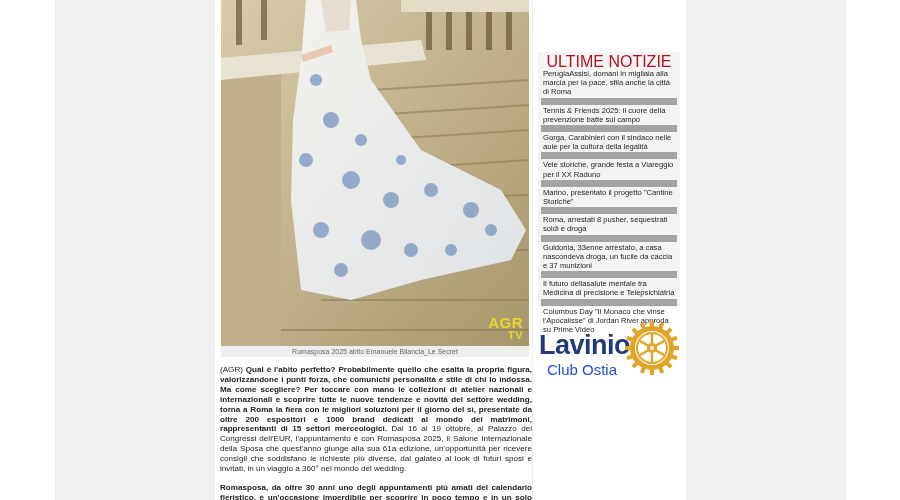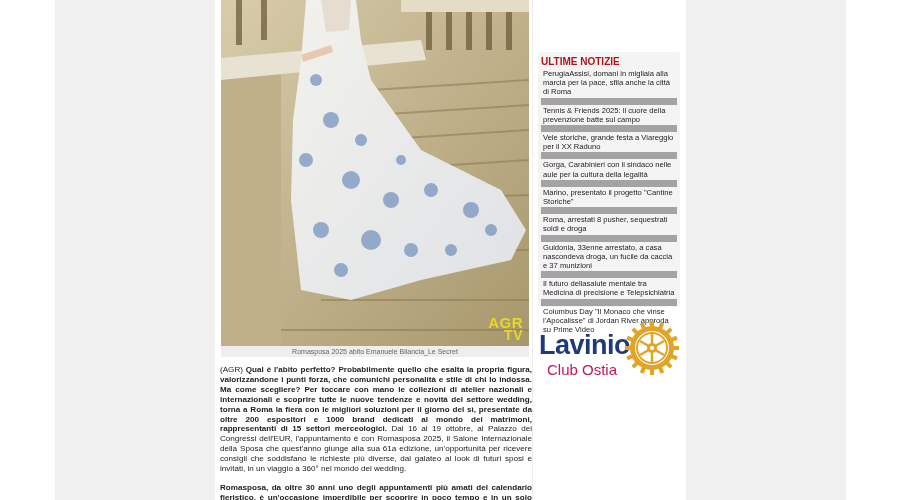--- a/index.html
+++ b/index.html
@@ -16,41 +16,41 @@
 
   .photo {
     position: absolute; left: 1px; top: 0; width: 308px; height: 346px; overflow: hidden;
     background: linear-gradient(180deg, #c9bc9a 0%, #b8a97f 30%, #cfc4a6 60%, #a89a74 100%);
   }
   .photo svg { display: block; }
   .watermark {
     position: absolute; right: 6px; bottom: 4px; color: #e8d72a; font-weight: bold;
     font-size: 15px; line-height: 13px; text-align: right; letter-spacing: 0.5px;
   }
-  .watermark .tv { font-size: 14px; display: block; }
+  .watermark .tv { font-size: 11px; display: block; }
   .caption {
     position: absolute; left: 1px; top: 346px; width: 308px; height: 11px;
     background: #eeeeee; color: #666; font-size: 7px; line-height: 11px; text-align: center;
   }
   .article { position: absolute; left: 0; top: 365px; width: 312px; font-size: 8.1px; line-height: 9.9px; color: #222; text-align: justify; }
   .article p { margin: 0 0 9px 0; }
   .article b { font-weight: bold; }
 
   .sidebar { position: absolute; left: 322px; top: 0; width: 145px; }
   .news-box {
     position: absolute; left: 1px; top: 52px; width: 142px; height: 255px;
     background: #f4f4f4; border-radius: 2px; padding: 0 3px; box-sizing: border-box;
   }
-  .news-title { color: #b0141a; font-weight: bold; font-size: 10px; text-align: left; margin-top: 4px; line-height: 12px; }
+  .news-title { color: #b0141a; font-weight: normal; font-size: 16px; text-align: center; margin-top: 4px; line-height: 12px; }
   .news-item { font-size: 7.6px; line-height: 9.2px; color: #222; border-bottom: 7px solid #a3a3a3; padding: 1px 0 1px 2px; }
   .news-item:last-child { border-bottom: none; }
 
   .rotary { position: absolute; left: 0; top: 318px; width: 145px; height: 66px; }
   .rotary-word { position: absolute; left: 2px; top: 12px; font-size: 27px; font-weight: bold; color: #1f3a7a; letter-spacing: -0.5px; }
-  .rotary-sub { position: absolute; left: 10px; top: 43px; font-size: 15px; color: #be185d; }
+  .rotary-sub { position: absolute; left: 10px; top: 43px; font-size: 15px; color: #1d4ed8; }
   .rotary-wheel { position: absolute; left: 88px; top: 3px; }
 </style>
 </head>
 <body>
 
 <div class="bg-left"></div>
 <div class="bg-right"></div>
 
 <div class="page">
   <div class="main-col">
@@ -128,22 +128,22 @@
     </div>
   </div>
 
   <div class="divider"></div>
 
   <div class="sidebar">
     <div class="news-box">
       <div class="news-title">ULTIME NOTIZIE</div>
       <div class="news-item">PerugiaAssisi, domani in migliaia alla marcia per la pace, sfila anche la città di Roma</div>
       <div class="news-item">Tennis &amp; Friends 2025: il cuore della prevenzione batte sul campo</div>
+      <div class="news-item">Gorga, Carabinieri con il sindaco nelle aule per la cultura della legalità</div>
       <div class="news-item">Vele storiche, grande festa a Viareggio per il XX Raduno</div>
-      <div class="news-item">Gorga, Carabinieri con il sindaco nelle aule per la cultura della legalità</div>
       <div class="news-item">Marino, presentato il progetto "Cantine Storiche"</div>
       <div class="news-item">Roma, arrestati 8 pusher, sequestrati soldi e droga</div>
       <div class="news-item">Guidonia, 33enne arrestato, a casa nascondeva droga, un fucile da caccia e 37 munizioni</div>
       <div class="news-item">Il futuro dellasalute mentale tra Medicina di precisione e Telepsichiatria</div>
       <div class="news-item">Columbus Day "Il Monaco che vinse l'Apocalisse" di Jordan River approda su Prime Video</div>
     </div>
 
     <div class="rotary">
       <div class="rotary-word">Lavinio</div>
       <div class="rotary-sub">Club Ostia</div>

